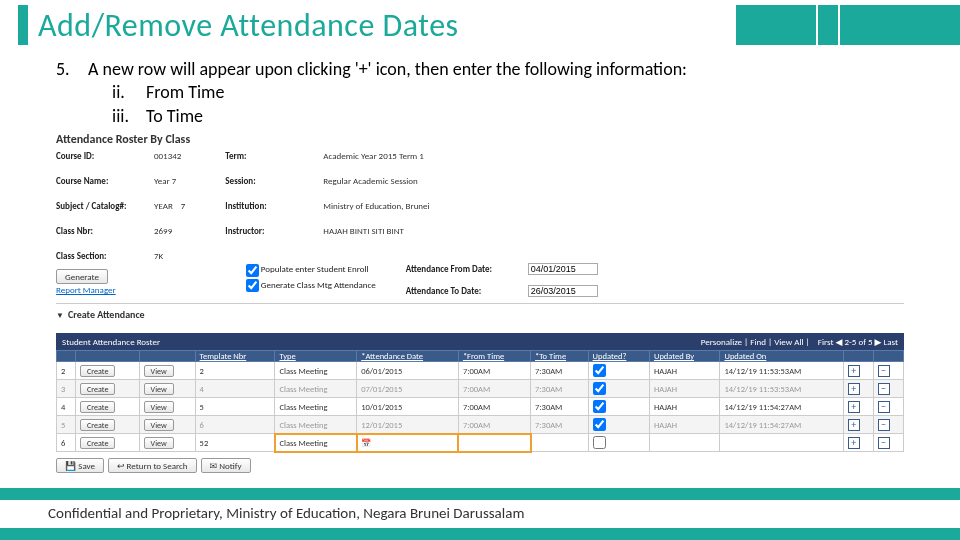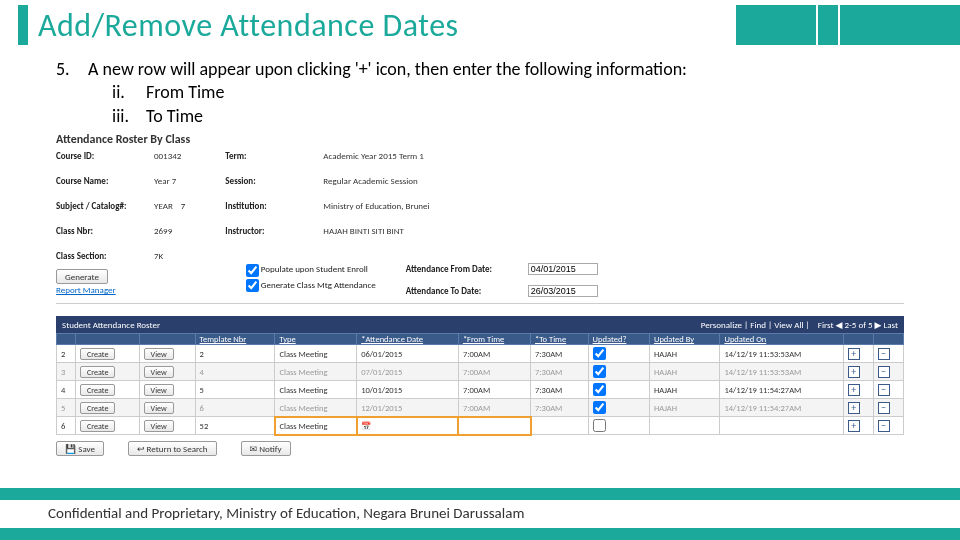--- a/index.html
+++ b/index.html
@@ -38,21 +38,21 @@
   .roster-bar { background: #2a3f6b; color: #fff; font-size: 9px; padding: 3px 6px; display: flex; justify-content: space-between; margin-top: 12px; }
   table.roster { width: 100%; border-collapse: collapse; font-size: 8.5px; }
   table.roster th { background: #3a5a8a; color: #fff; font-weight: normal; padding: 0 4px; border: 1px solid #5a7aaa; text-align: left; }
   table.roster th a { color: #fff; text-decoration: underline; }
   table.roster td { border: 1px solid #ccc; padding: 2px 4px; background: #fff; color: #333; }
   table.roster tr:nth-child(even) td { background: #f4f4f4; color: #999; }
   .cell-btn { display: inline-block; border: 1px solid #999; background: linear-gradient(#fff,#e8e8e8); padding: 0 6px; font-size: 8px; border-radius: 2px; color: #333; }
   .pm { display: inline-block; width: 12px; height: 12px; border: 1px solid #3a5a8a; text-align: center; line-height: 10px; font-size: 10px; color: #3a5a8a; background: #fff; }
   .highlight-row td:nth-child(5), .highlight-row td:nth-child(6), .highlight-row td:nth-child(7) { outline: 2px solid #f0a030; outline-offset: -1px; }
   .highlight-box { border: 3px solid #f0a030; }
-  .ss-bottom { margin-top: 6px; display: flex; gap: 24px; }
+  .ss-bottom { margin-top: 6px; display: flex; gap: 4px; }
   .footer { position: absolute; bottom: 0; left: 0; right: 0; }
   .footer-band { height: 12px; background: #1aa99a; }
   .footer-text { font-size: 15px; color: #333; padding: 4px 0 6px 48px; }
   input[type=checkbox] { vertical-align: middle; }
 </style>
 </head>
 <body>
 
 <div class="title-bar">
   <div class="title-accent"></div>
@@ -117,35 +117,36 @@
           <span class="ss-val">HAJAH BINTI SITI BINT</span>
         </div>
       </div>
   </div>
   <div class="ss-mid">
     <div class="ss-links">
       <span class="btn">Generate</span><br>
       <a href="#">Report Manager</a>
     </div>
     <div class="ss-chk">
-      <label><input type="checkbox" checked="" style=""> <span>Populate upon Student Enroll</span></label>
+      <label><input type="checkbox" checked="" style=""> <span>Populate enter Student Enroll</span></label>
       <label><input type="checkbox" checked="" style=""> <span>Generate Class Mtg Attendance</span></label>
     </div>
     <div class="ss-dates">
       <div class="ss-row">
           <span class="ss-lbl">Attendance From Date:</span>
           <input value="04/01/2015" style="">
         </div>
       <div class="ss-row">
           <span class="ss-lbl">Attendance To Date:</span>
           <input value="26/03/2015" style="">
         </div>
     </div>
   </div>
   <div class="ss-sep"></div>
+  <div class="ss-create"><span class="tri">▼</span><span>Create Attendance</span></div>
 
   <div class="roster-bar">
     <span>Student Attendance Roster</span>
     <span><span>Personalize | Find | View All |</span> &nbsp;&nbsp; <span>First ◀ 2-5 of 5 ▶ Last</span></span>
   </div>
   <table class="roster">
     <thead>
         <tr id="hdr">
           <th></th>
           <th></th>

